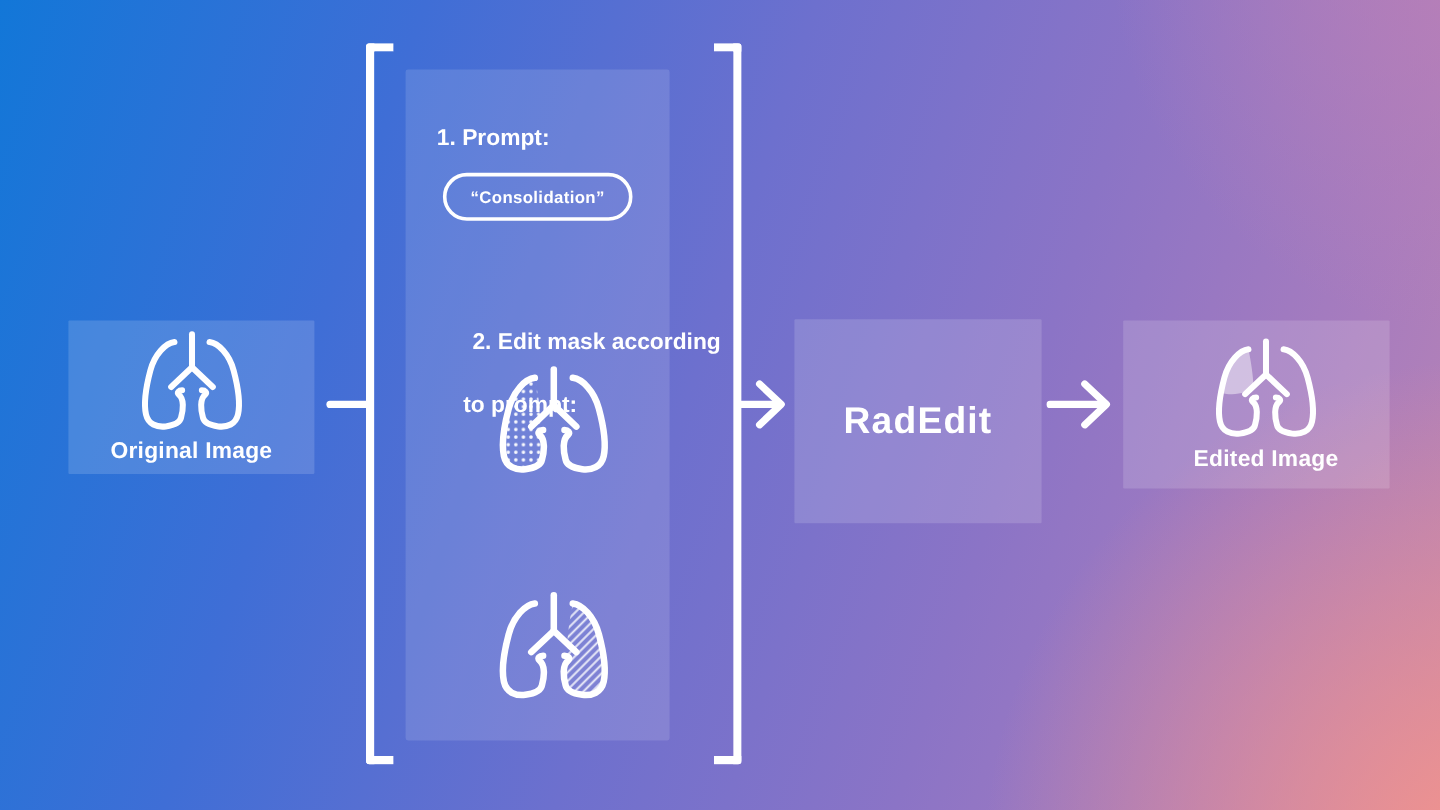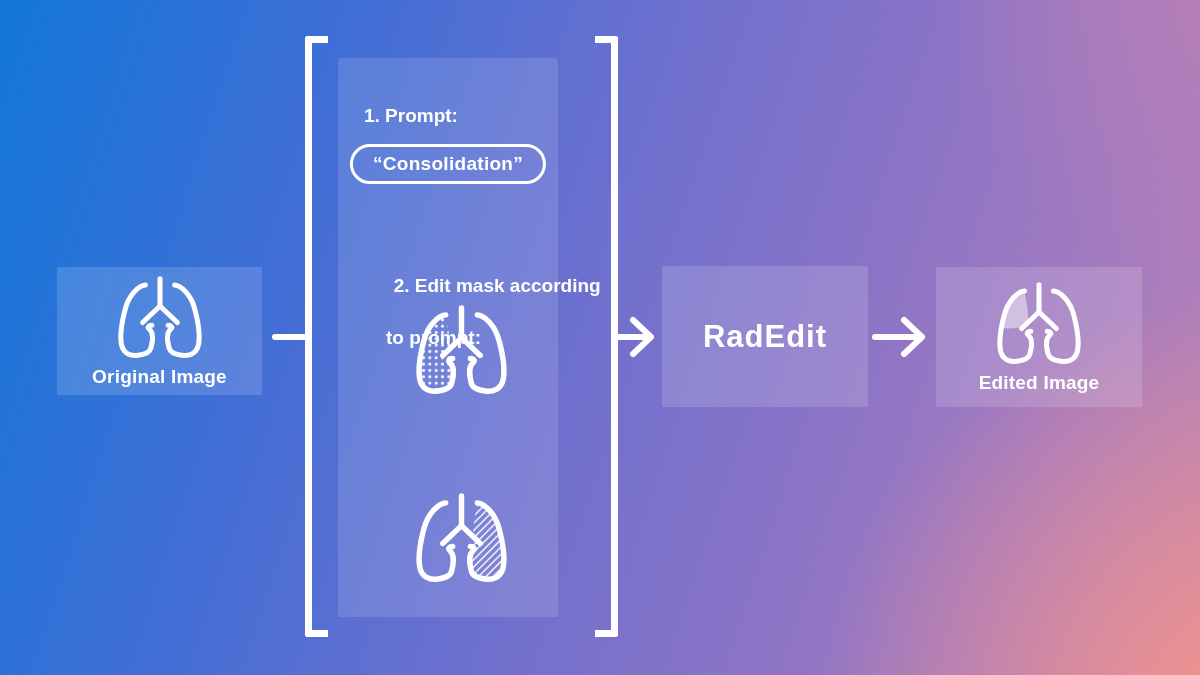--- a/index.html
+++ b/index.html
@@ -10,41 +10,41 @@
       radial-gradient(circle 640px at 103% 106%, rgba(246,148,138,0.95) 0%, rgba(246,148,138,0) 65%),
       radial-gradient(circle 520px at 104% -6%, rgba(188,128,182,0.85) 0%, rgba(188,128,182,0) 62%),
       linear-gradient(108deg,#1277d8 0%,#3f6ed6 25%,#6d70ce 48%,#8b74c6 68%,#a77cbe 86%,#bb85b3 100%);
   }
   .node{
     position:absolute;background:rgba(255,255,255,0.15);
     display:flex;flex-direction:column;align-items:center;justify-content:center;
     border-radius:1px;
   }
   #node-original{left:57px;top:267px;width:205px;height:128px;gap:7px;}
-  #node-model{left:662px;top:266px;width:206px;height:141px;}
-  #node-edited{left:936px;top:267px;width:206px;height:140px;gap:7px;}
+  #node-model{left:662px;top:266px;width:206px;height:170px;}
+  #node-edited{left:936px;top:267px;width:206px;height:140px;gap:7px;padding-left:16px;}
   .node-label{font-size:19px;font-weight:600;letter-spacing:0.2px;line-height:22px;}
   .model-label{font-size:31px;font-weight:600;letter-spacing:1px;}
 
   #connector{position:absolute;left:272px;top:334px;width:38px;height:6px;background:#fff;border-radius:3px;}
 
   .bracket{position:absolute;top:36px;width:23px;height:601px;box-sizing:border-box;
     border-top:7px solid #fff;border-bottom:7px solid #fff;}
   #bracket-left{left:305px;border-left:7px solid #fff;border-radius:3px 0 0 3px;}
   #bracket-right{left:595px;border-right:7px solid #fff;border-radius:0 3px 3px 0;}
 
   #panel{position:absolute;left:338px;top:58px;width:220px;height:559px;
     background:rgba(255,255,255,0.13);border-radius:2px;}
   .step-label{position:absolute;font-size:19px;font-weight:600;line-height:26px;white-space:pre;}
   #step1-label{left:26px;top:45px;}
   #prompt-pill{
     position:absolute;left:50%;transform:translateX(-50%);top:86px;height:40px;
     box-sizing:border-box;padding:14px 20px;border:3px solid #fff;border-radius:23px;
     display:flex;align-items:center;justify-content:center;
-    font-size:19px;font-weight:700;letter-spacing:0.3px;white-space:nowrap;
+    font-size:14px;font-weight:700;letter-spacing:0.3px;white-space:nowrap;
   }
   #step2-label{left:24px;top:189px;}
   #step2-line2{display:block;margin-left:24px;}
   #step3-label{left:26px;top:391px;}
   .panel-icon{position:absolute;left:76px;}
   #icon-edit-mask{top:246px;}
   #icon-keep-mask{top:434px;}
 
   .arrow{position:absolute;}
   #arrow-into-model{left:615px;top:313px;}

